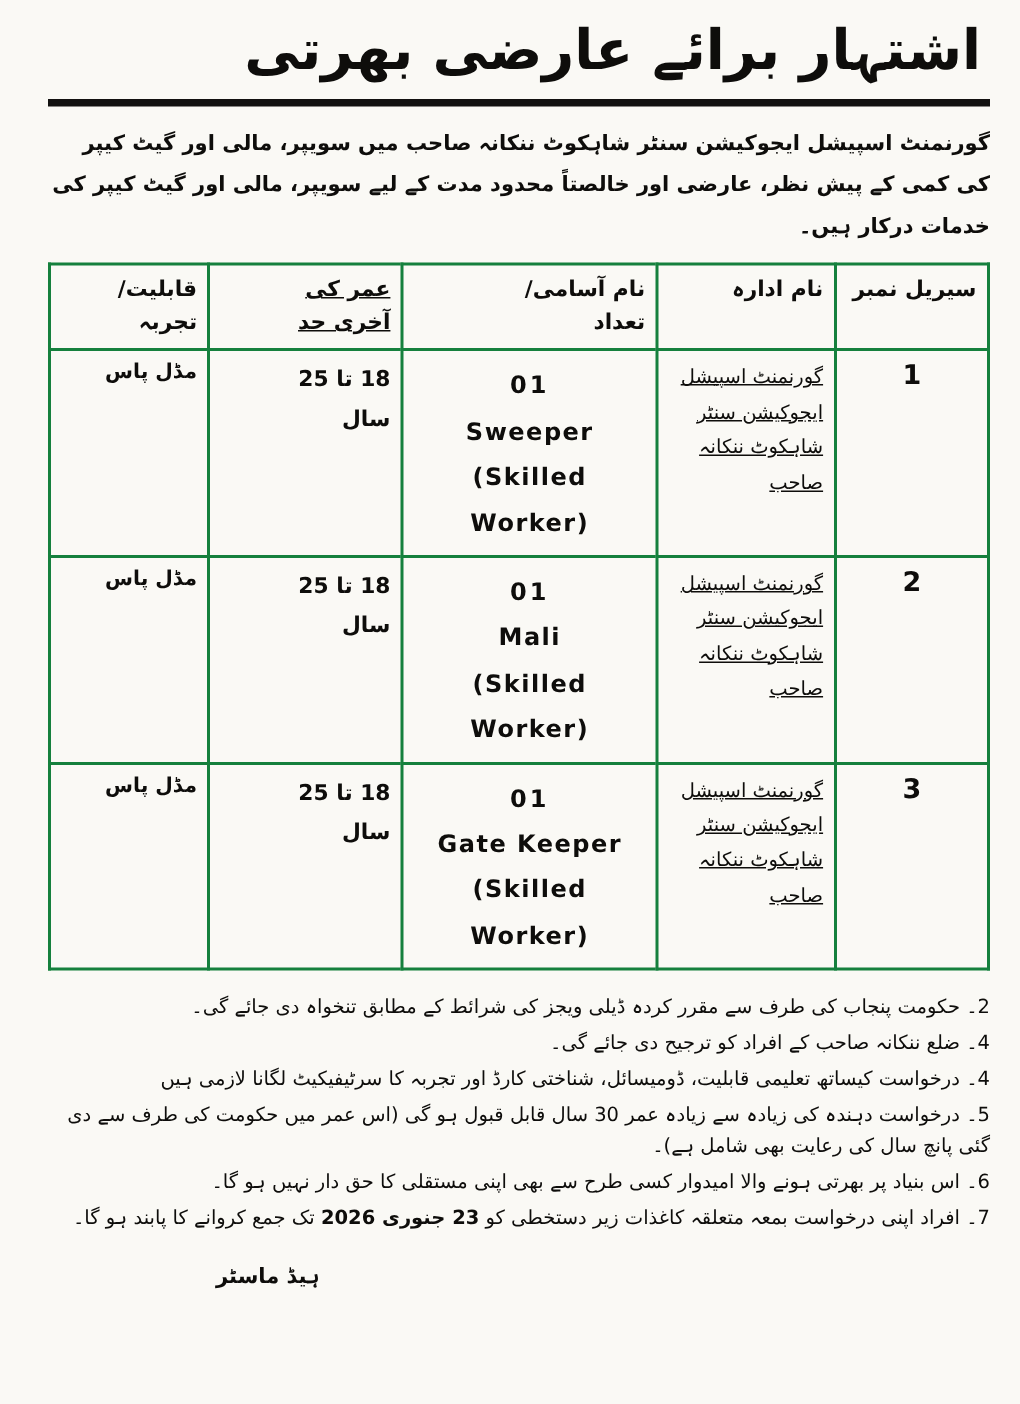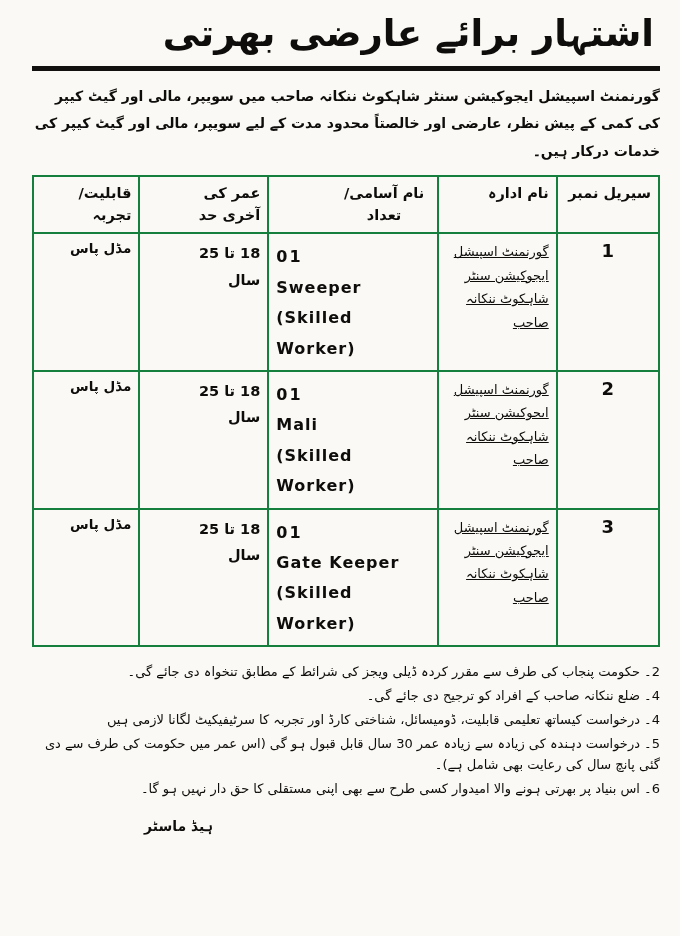--- a/index.html
+++ b/index.html
@@ -47,43 +47,43 @@
   }
   table.jobs thead th {
     height: 48px;
     font-size: 14.5px;
     font-weight: bold;
     text-align: right;
     line-height: 1.5;
   }
   th.col-serial { text-align: right; }
   th span.hdr { display: inline-block; }
-  th.col-post  span.hdr { max-width: 92px; text-align: center; }
-  th.col-age   span.hdr { max-width: 72px; }
+  th.col-post  span.hdr { max-width: 92px; }
+  th.col-age   span.hdr { max-width: 72px; text-decoration: underline; }
   th.col-qual  span.hdr { max-width: 62px; }
 
   tr.vac-row-1 td { height: 108px; }
   tr.vac-row-2 td { height: 118px; }
   tr.vac-row-3 td { height: 136px; }
 
   td.serial-cell {
     text-align: center;
     font-size: 18px;
     font-weight: bold;
     padding-top: 10px;
   }
   td.inst-cell {
     font-size: 13px;
     line-height: 1.8;
     text-align: right;
     text-decoration: underline;
   }
   td.post-cell {
     direction: ltr;
-    text-align: left;
+    text-align: center;
     font-weight: bold;
     font-size: 16px;
     line-height: 1.9;
     letter-spacing: 1px;
   }
   .post-count { margin-top: 2px; letter-spacing: 2px; }
   .post-note  { display: inline-block; max-width: 92px; }
   td.age-cell {
     font-size: 14.5px;
     font-weight: bold;
@@ -185,20 +185,21 @@
       </tr>
     </tbody>
   </table>
 
   <div class="terms">
     <div class="term-line"><span>2۔ حکومت پنجاب کی طرف سے مقرر کردہ ڈیلی ویجز کی شرائط کے مطابق تنخواہ دی جائے گی۔</span><b></b><span></span></div>
     <div class="term-line"><span>4۔ ضلع ننکانہ صاحب کے افراد کو ترجیح دی جائے گی۔</span><b></b><span></span></div>
     <div class="term-line"><span>4۔ درخواست کیساتھ تعلیمی قابلیت، ڈومیسائل، شناختی کارڈ اور تجربہ کا سرٹیفیکیٹ لگانا لازمی ہیں</span><b></b><span></span></div>
     <div class="term-line"><span>5۔ درخواست دہندہ کی زیادہ سے زیادہ عمر 30 سال قابل قبول ہو گی (اس عمر میں حکومت کی طرف سے دی گئی پانچ سال کی رعایت بھی شامل ہے)۔</span><b></b><span></span></div>
     <div class="term-line"><span>6۔ اس بنیاد پر بھرتی ہونے والا امیدوار کسی طرح سے بھی اپنی مستقلی کا حق دار نہیں ہو گا۔</span><b></b><span></span></div>
+    <div class="term-line"><span>7۔ افراد اپنی درخواست بمعہ متعلقہ کاغذات زیر دستخطی کو </span><b>23 جنوری 2026</b><span> تک جمع کروانے کا پابند ہو گا۔</span></div>
   </div>
 
   <div class="footer">
     <div class="signature" dir="rtl">
       <div class="sig-title">ہیڈ ماسٹر</div>
 
     </div>
 
   </div>
 

